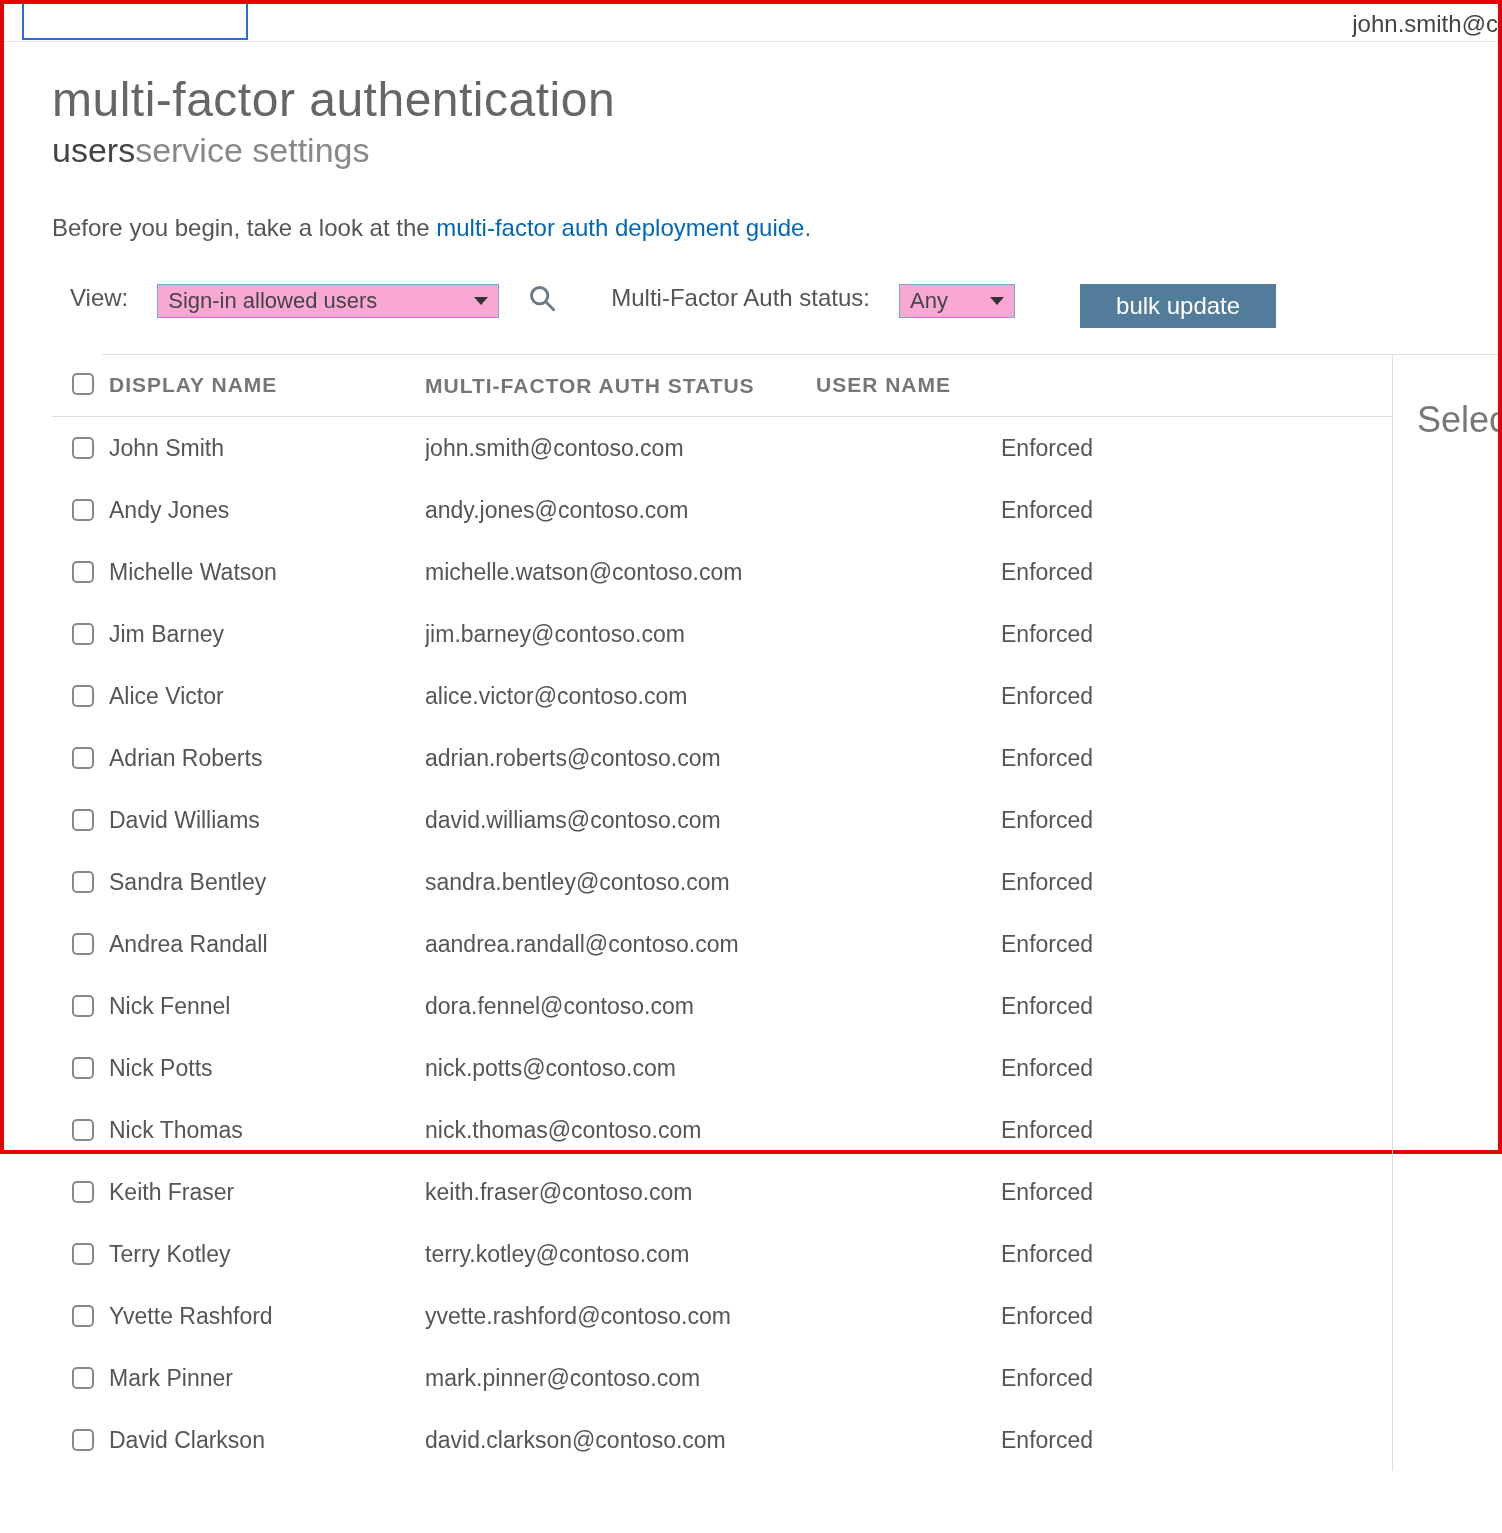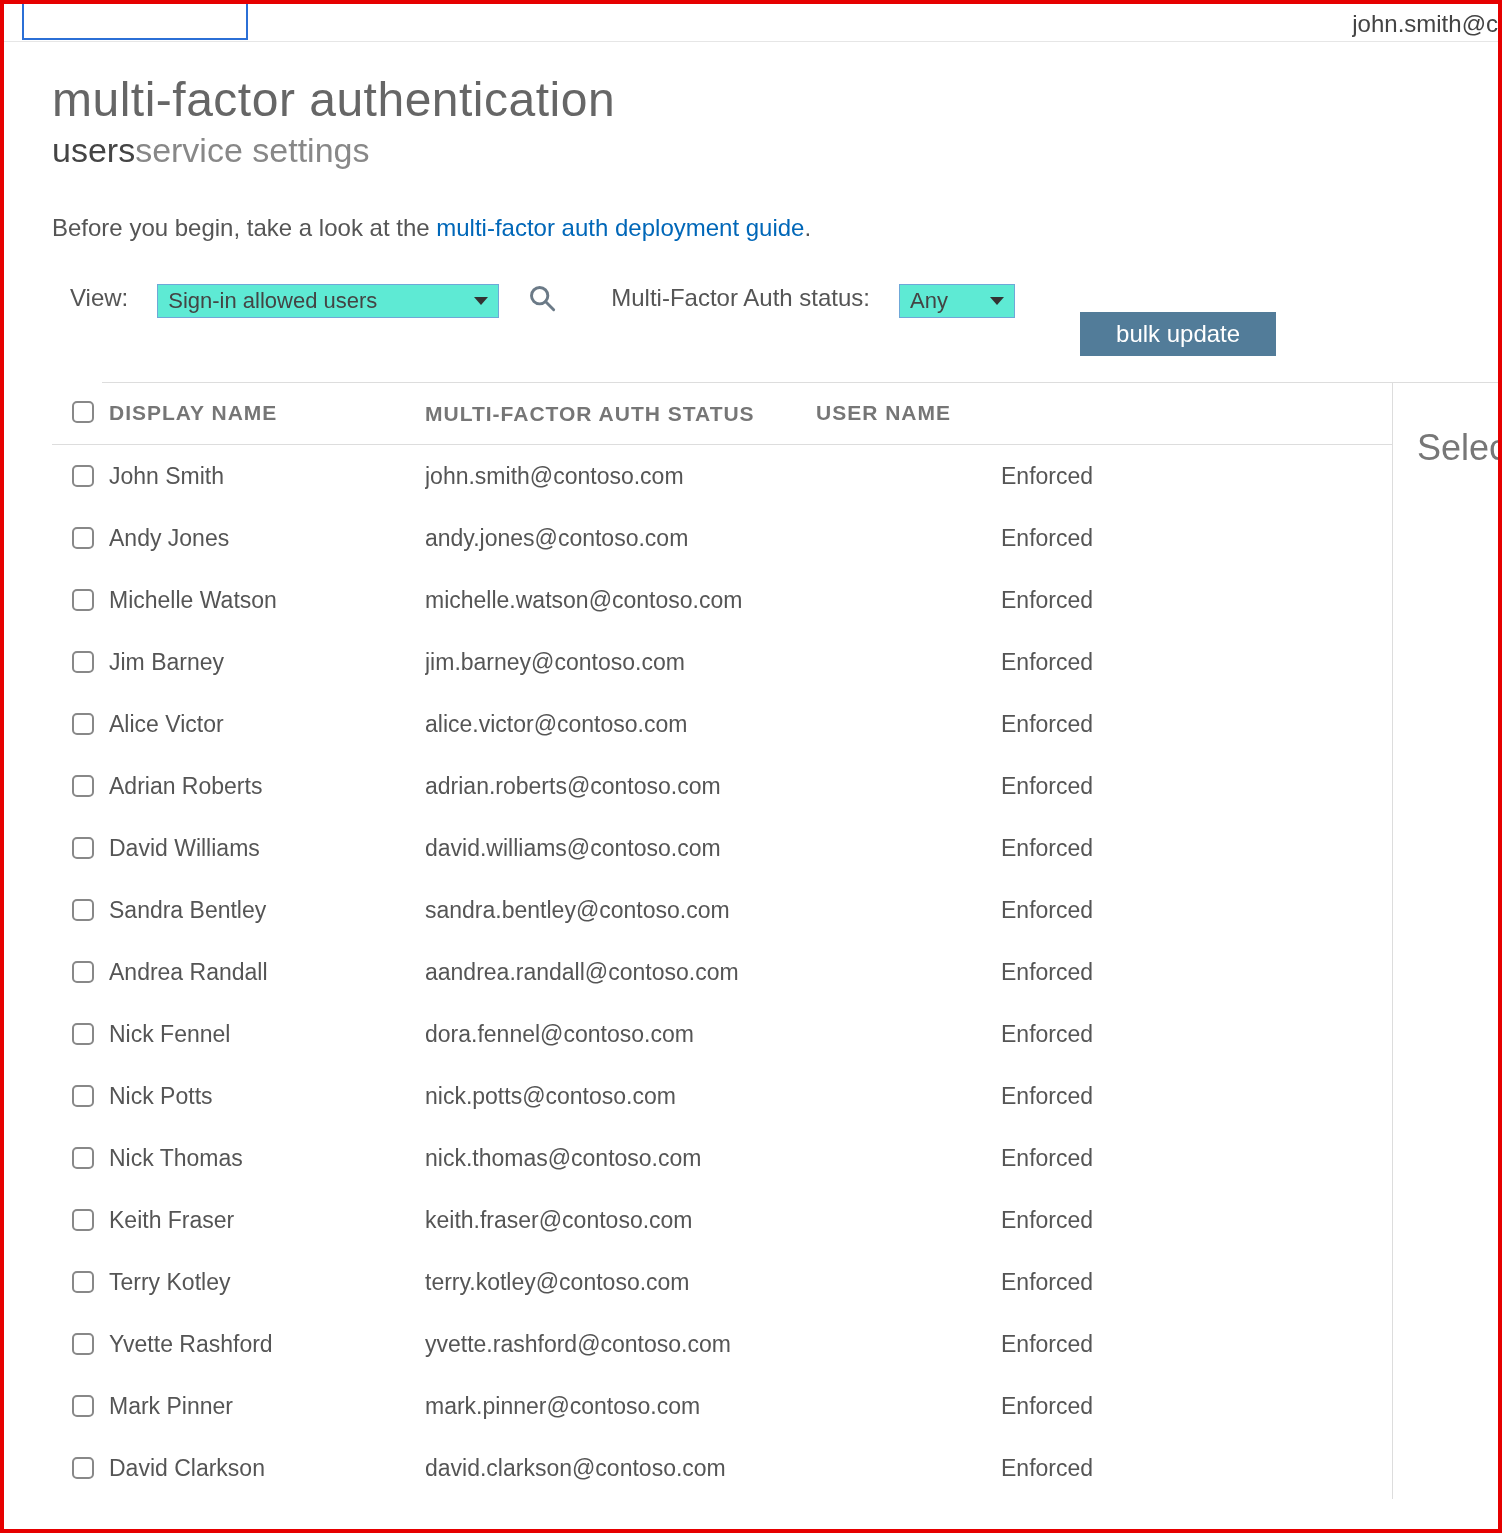--- a/index.html
+++ b/index.html
@@ -7,21 +7,21 @@
   body {
     font-family: "Segoe UI", Tahoma, Arial, sans-serif;
     color: #555;
     background: #fff;
     width: 1502px;
     height: 1533px;
     overflow: hidden;
   }
   .frame {
     width: 1502px;
-    height: 1533px;
+    height: 1154px;
     border: 4px solid #e60000;
     position: relative;
   }
   .topbar {
     height: 38px;
     border-bottom: 1px solid #e6e6e6;
     position: relative;
   }
   .topbar .blank-tab {
     position: absolute;
@@ -73,21 +73,21 @@
     padding-left: 18px;
     margin-bottom: 26px;
   }
   .filter-row .lbl { font-size: 24px; color: #555; }
   .select {
     display: inline-flex;
     align-items: center;
     justify-content: space-between;
     height: 34px;
     border: 1px solid #6fa8d8;
-    background: #5eead4;
+    background: #f9a8d4;
     font-size: 22px;
     color: #444;
     padding: 0 10px;
     cursor: pointer;
   }
   .select.view { width: 342px; }
   .select.status { width: 116px; }
   .select .caret {
     width: 0; height: 0;
     border-left: 7px solid transparent;
@@ -104,21 +104,20 @@
     margin-left: 36px;
     height: 44px;
     padding: 0 36px;
     background: #527c99;
     color: #fff;
     font-size: 24px;
     display: inline-flex;
     align-items: center;
     cursor: pointer;
     border: none;
-    margin-top: 28px;
   }
   .table-wrap {
     display: flex;
     border-top: 1px solid #ddd;
     margin-left: 50px;
   }
   .table-main { flex: 0 0 1290px; }
   .table-side {
     flex: 1;
     border-left: 1px solid #ddd;

